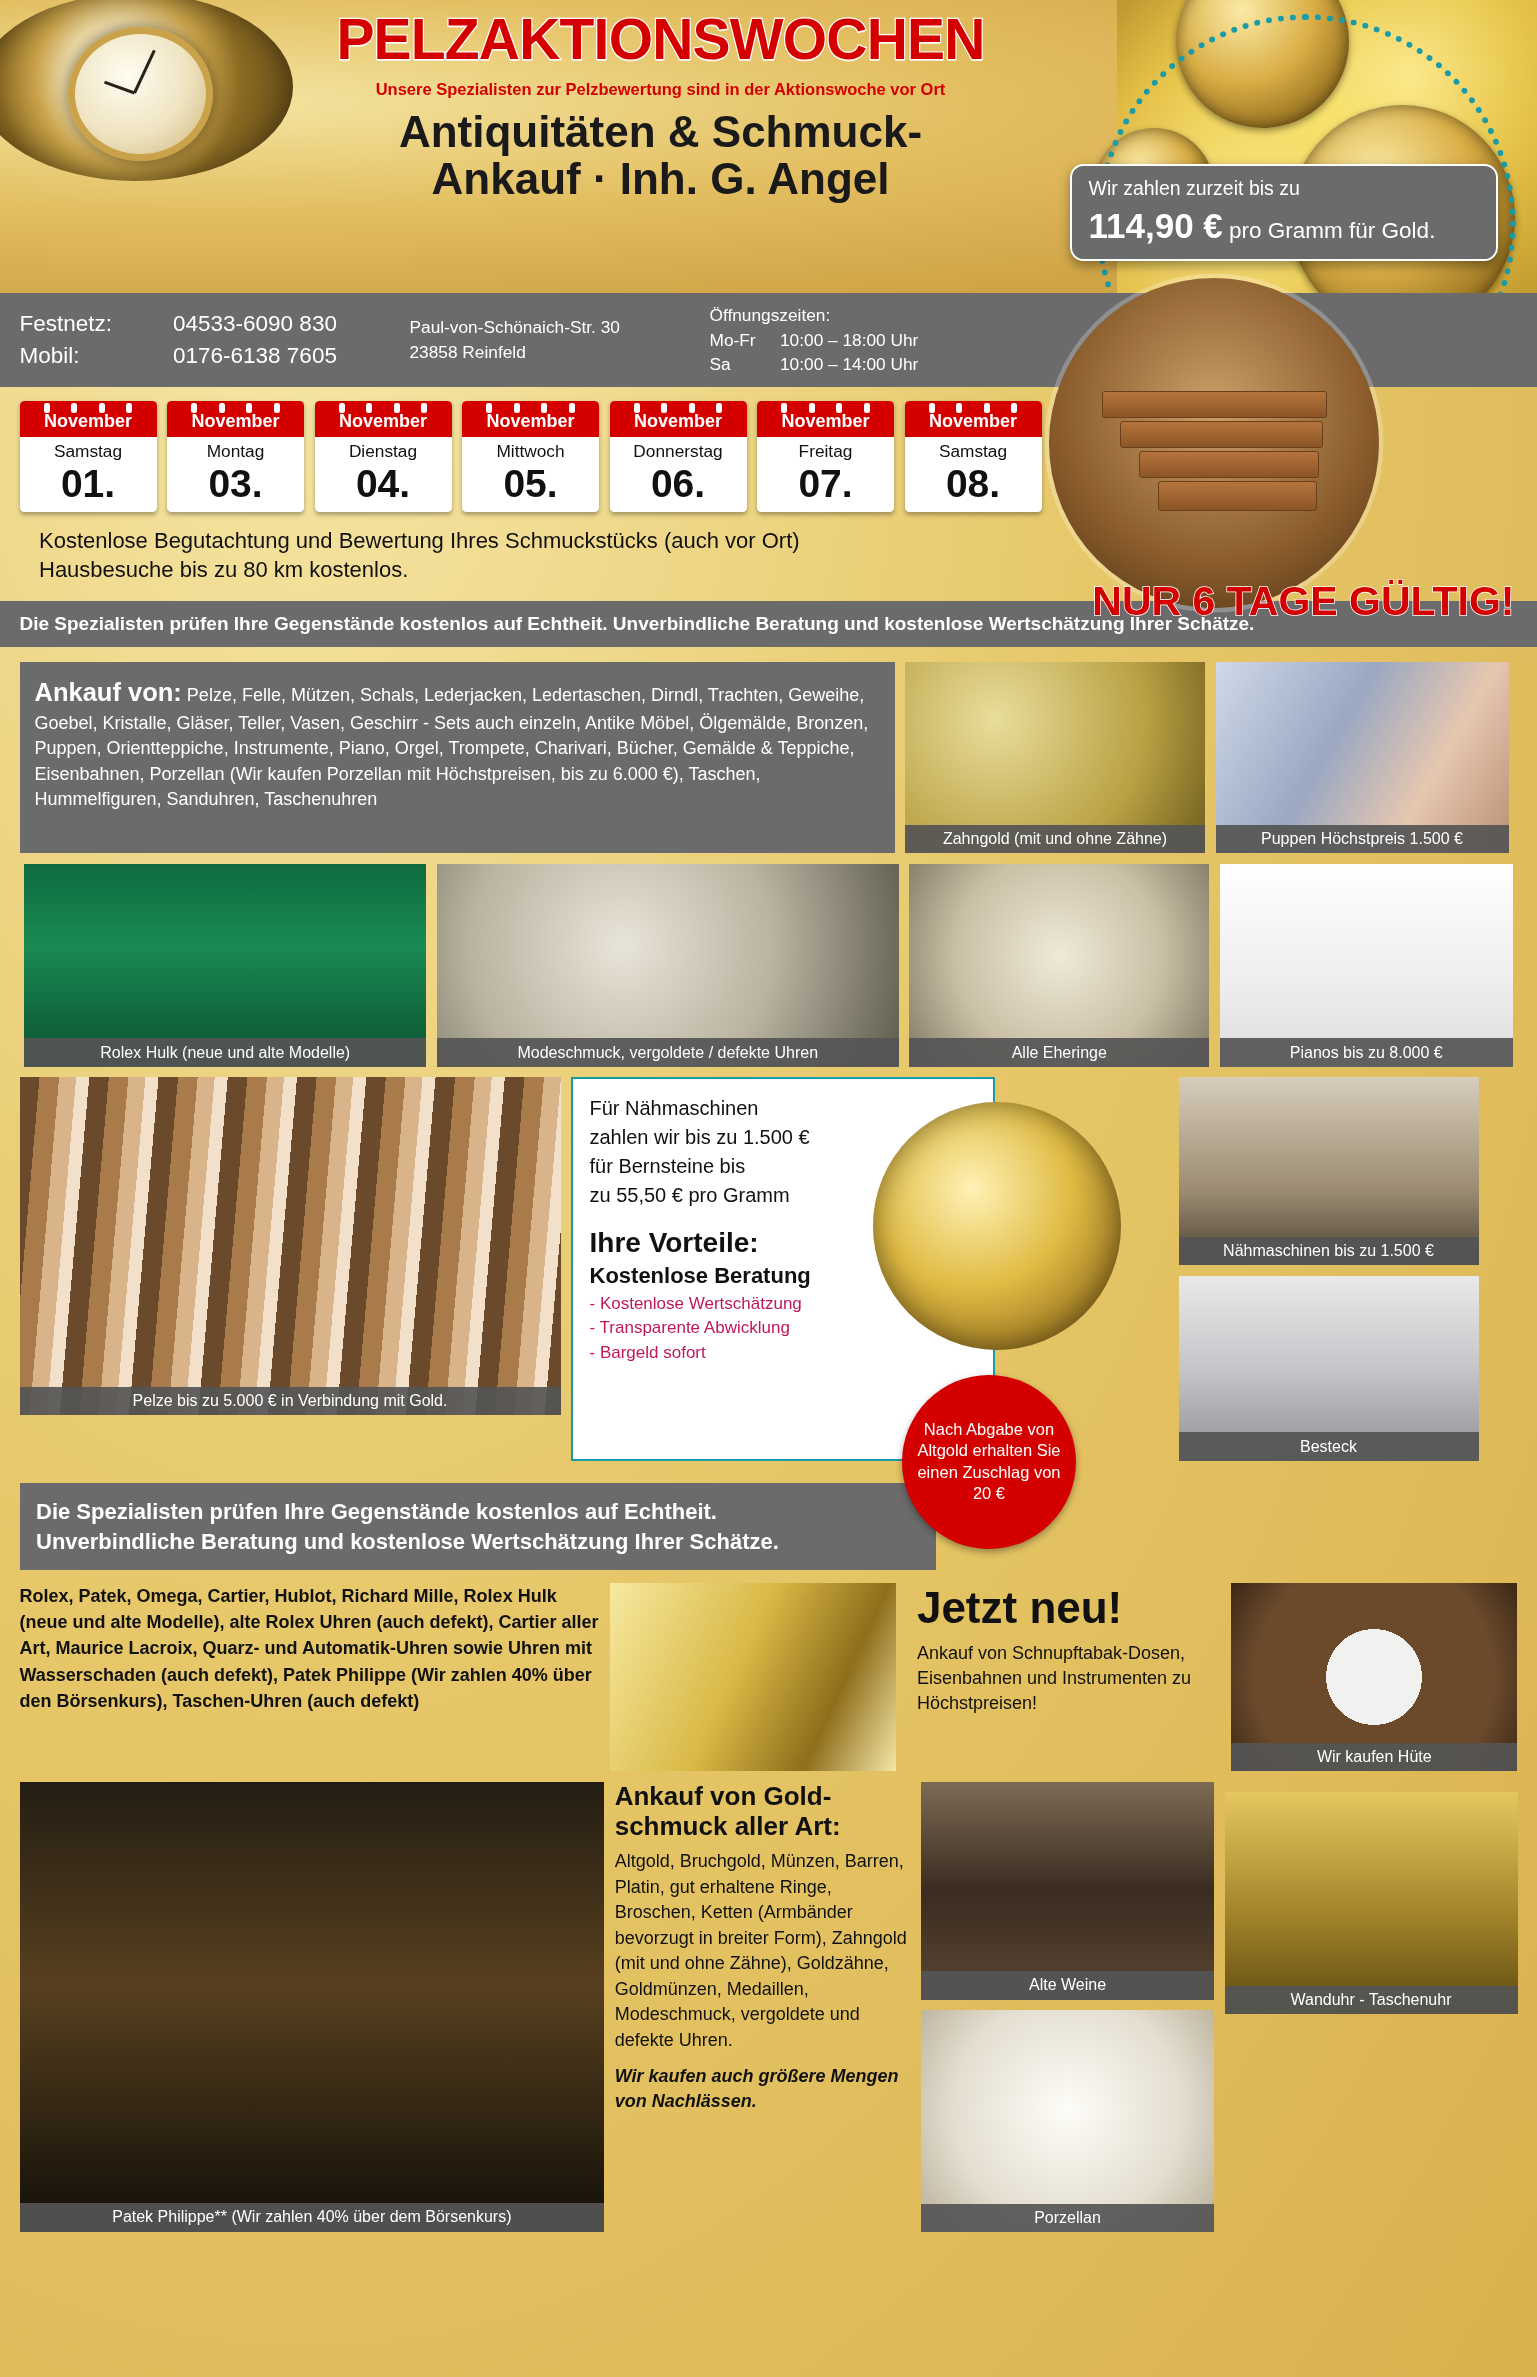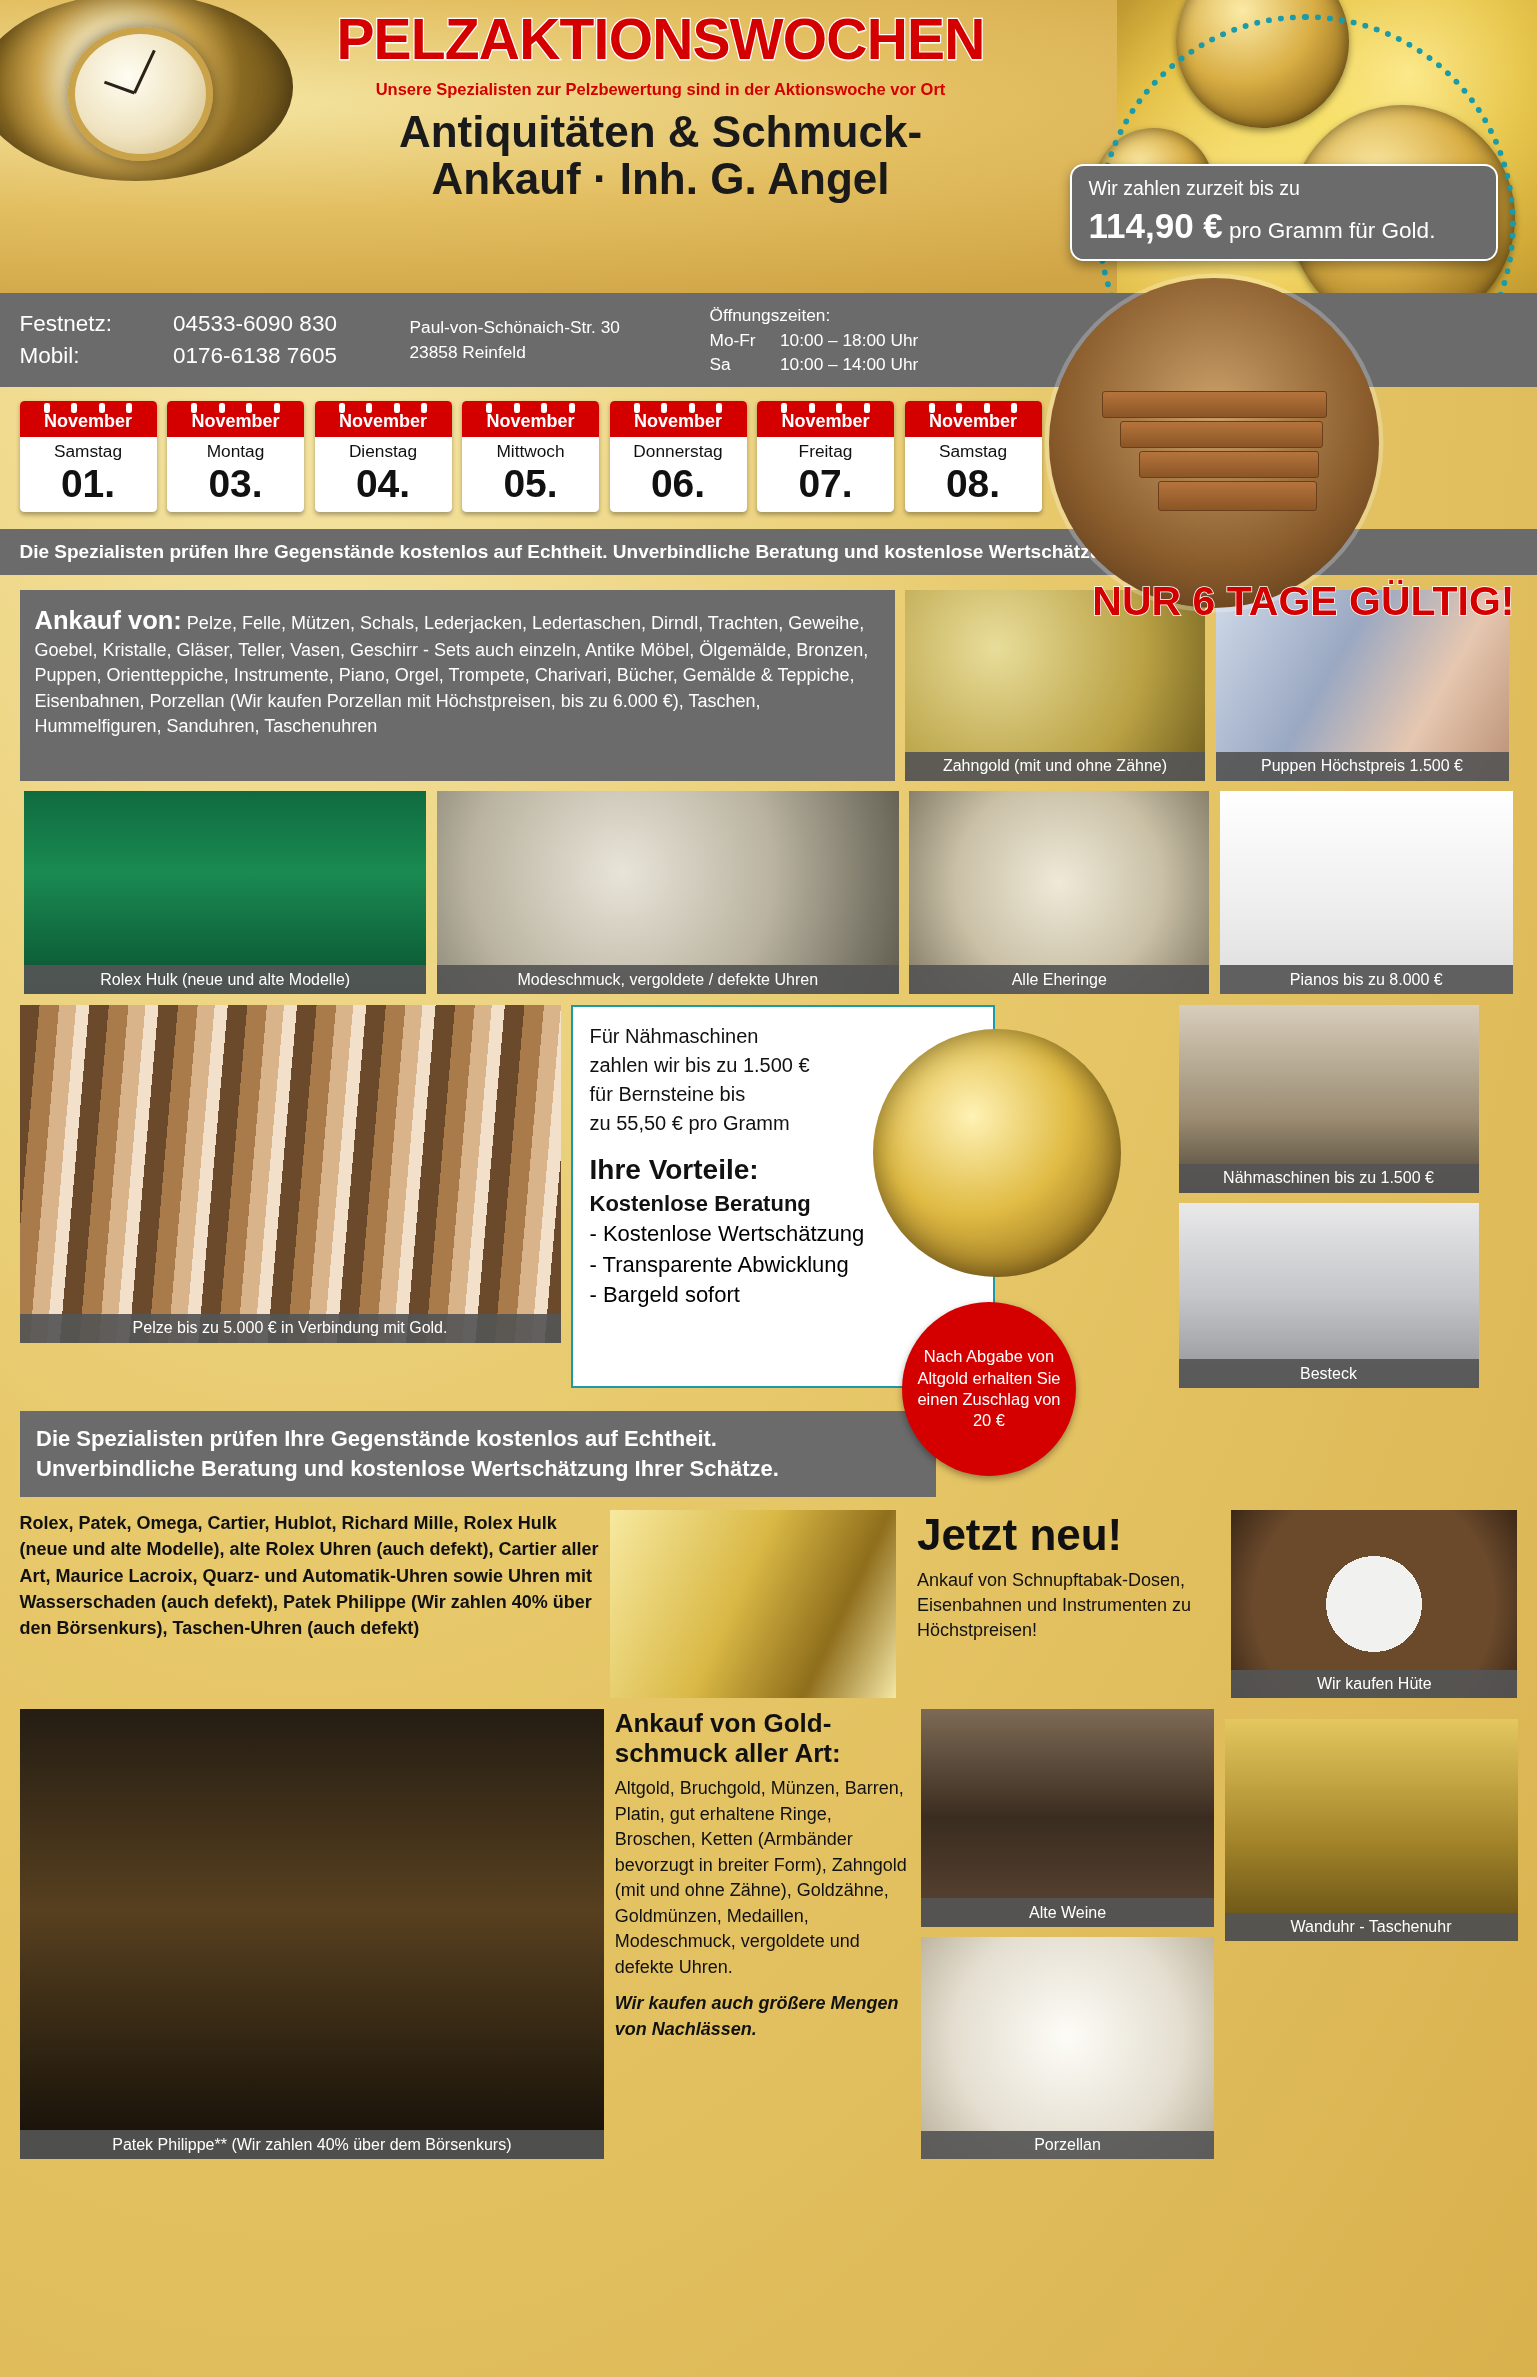--- a/index.html
+++ b/index.html
@@ -203,21 +203,21 @@
   .ph-porzellan { background: radial-gradient(circle at 50% 45%, #fdfcf7, #e4ded0 60%, #b7ad96); }
   .ph-wanduhr { background: linear-gradient(#e4c75e,#a3842a 55%, #5e4a12); }
 
   .naeh-box {
     width: 424px; border: 2.3px solid #1b9aa8; background: #fff; padding: 15px 16.5px;
     position: relative; overflow: visible;
   }
   .naeh-box .l1 { font-size: 20px; line-height: 1.45; color: #111; }
   .naeh-box .vorteile { font-size: 28px; font-weight: bold; margin-top: 16.5px; color:#111; }
   .naeh-box .kb { font-size: 22px; font-weight: bold; margin-top: 4.5px; color:#111; }
-  .naeh-box .li { font-size: 22px; margin-top: 4.5px; color:#000000; }
+  .naeh-box .li { font-size: 17px; margin-top: 4.5px; color:#be185d; }
 
   .gold-circle {
     position: absolute; right: -128px; top: 22.5px; width: 248px; height: 248px;
     border-radius: 50%;
     background: radial-gradient(circle at 40% 35%, #fff2b5 0%, #e7c council 0%, #e0bb44 45%, #9a7520 80%, #5f4712 100%);
     background: radial-gradient(circle at 40% 35%, #fff2b5 0%, #e0bb44 45%, #9a7520 80%, #5f4712 100%);
     box-shadow: inset 0 0 30px rgba(0,0,0,.45);
   }
   .zuschlag {
     position: absolute; right: -83px; bottom: -90px; width: 174px; height: 174px;
@@ -376,20 +376,21 @@
               <i></i>
               <i></i>
               <i></i>
               <i></i>
             </span><span>November</span></div>
         <div class="wd">Samstag</div>
         <div class="dd">08.</div>
       </div>
     </div>
 
+    <div class="free-text">Kostenlose Begutachtung und Bewertung Ihres Schmuckstücks (auch vor Ort) Hausbesuche bis zu 80 km kostenlos.</div>
   </div>
 
   <div class="nur6">NUR 6 TAGE GÜLTIG!</div>
 
   <div class="grey-band">Die Spezialisten prüfen Ihre Gegenstände kostenlos auf Echtheit.   Unverbindliche Beratung und kostenlose Wertschätzung Ihrer Schätze.</div>
 
   <div class="content">
 
     <div class="row">
       <div class="ankauf-box">

